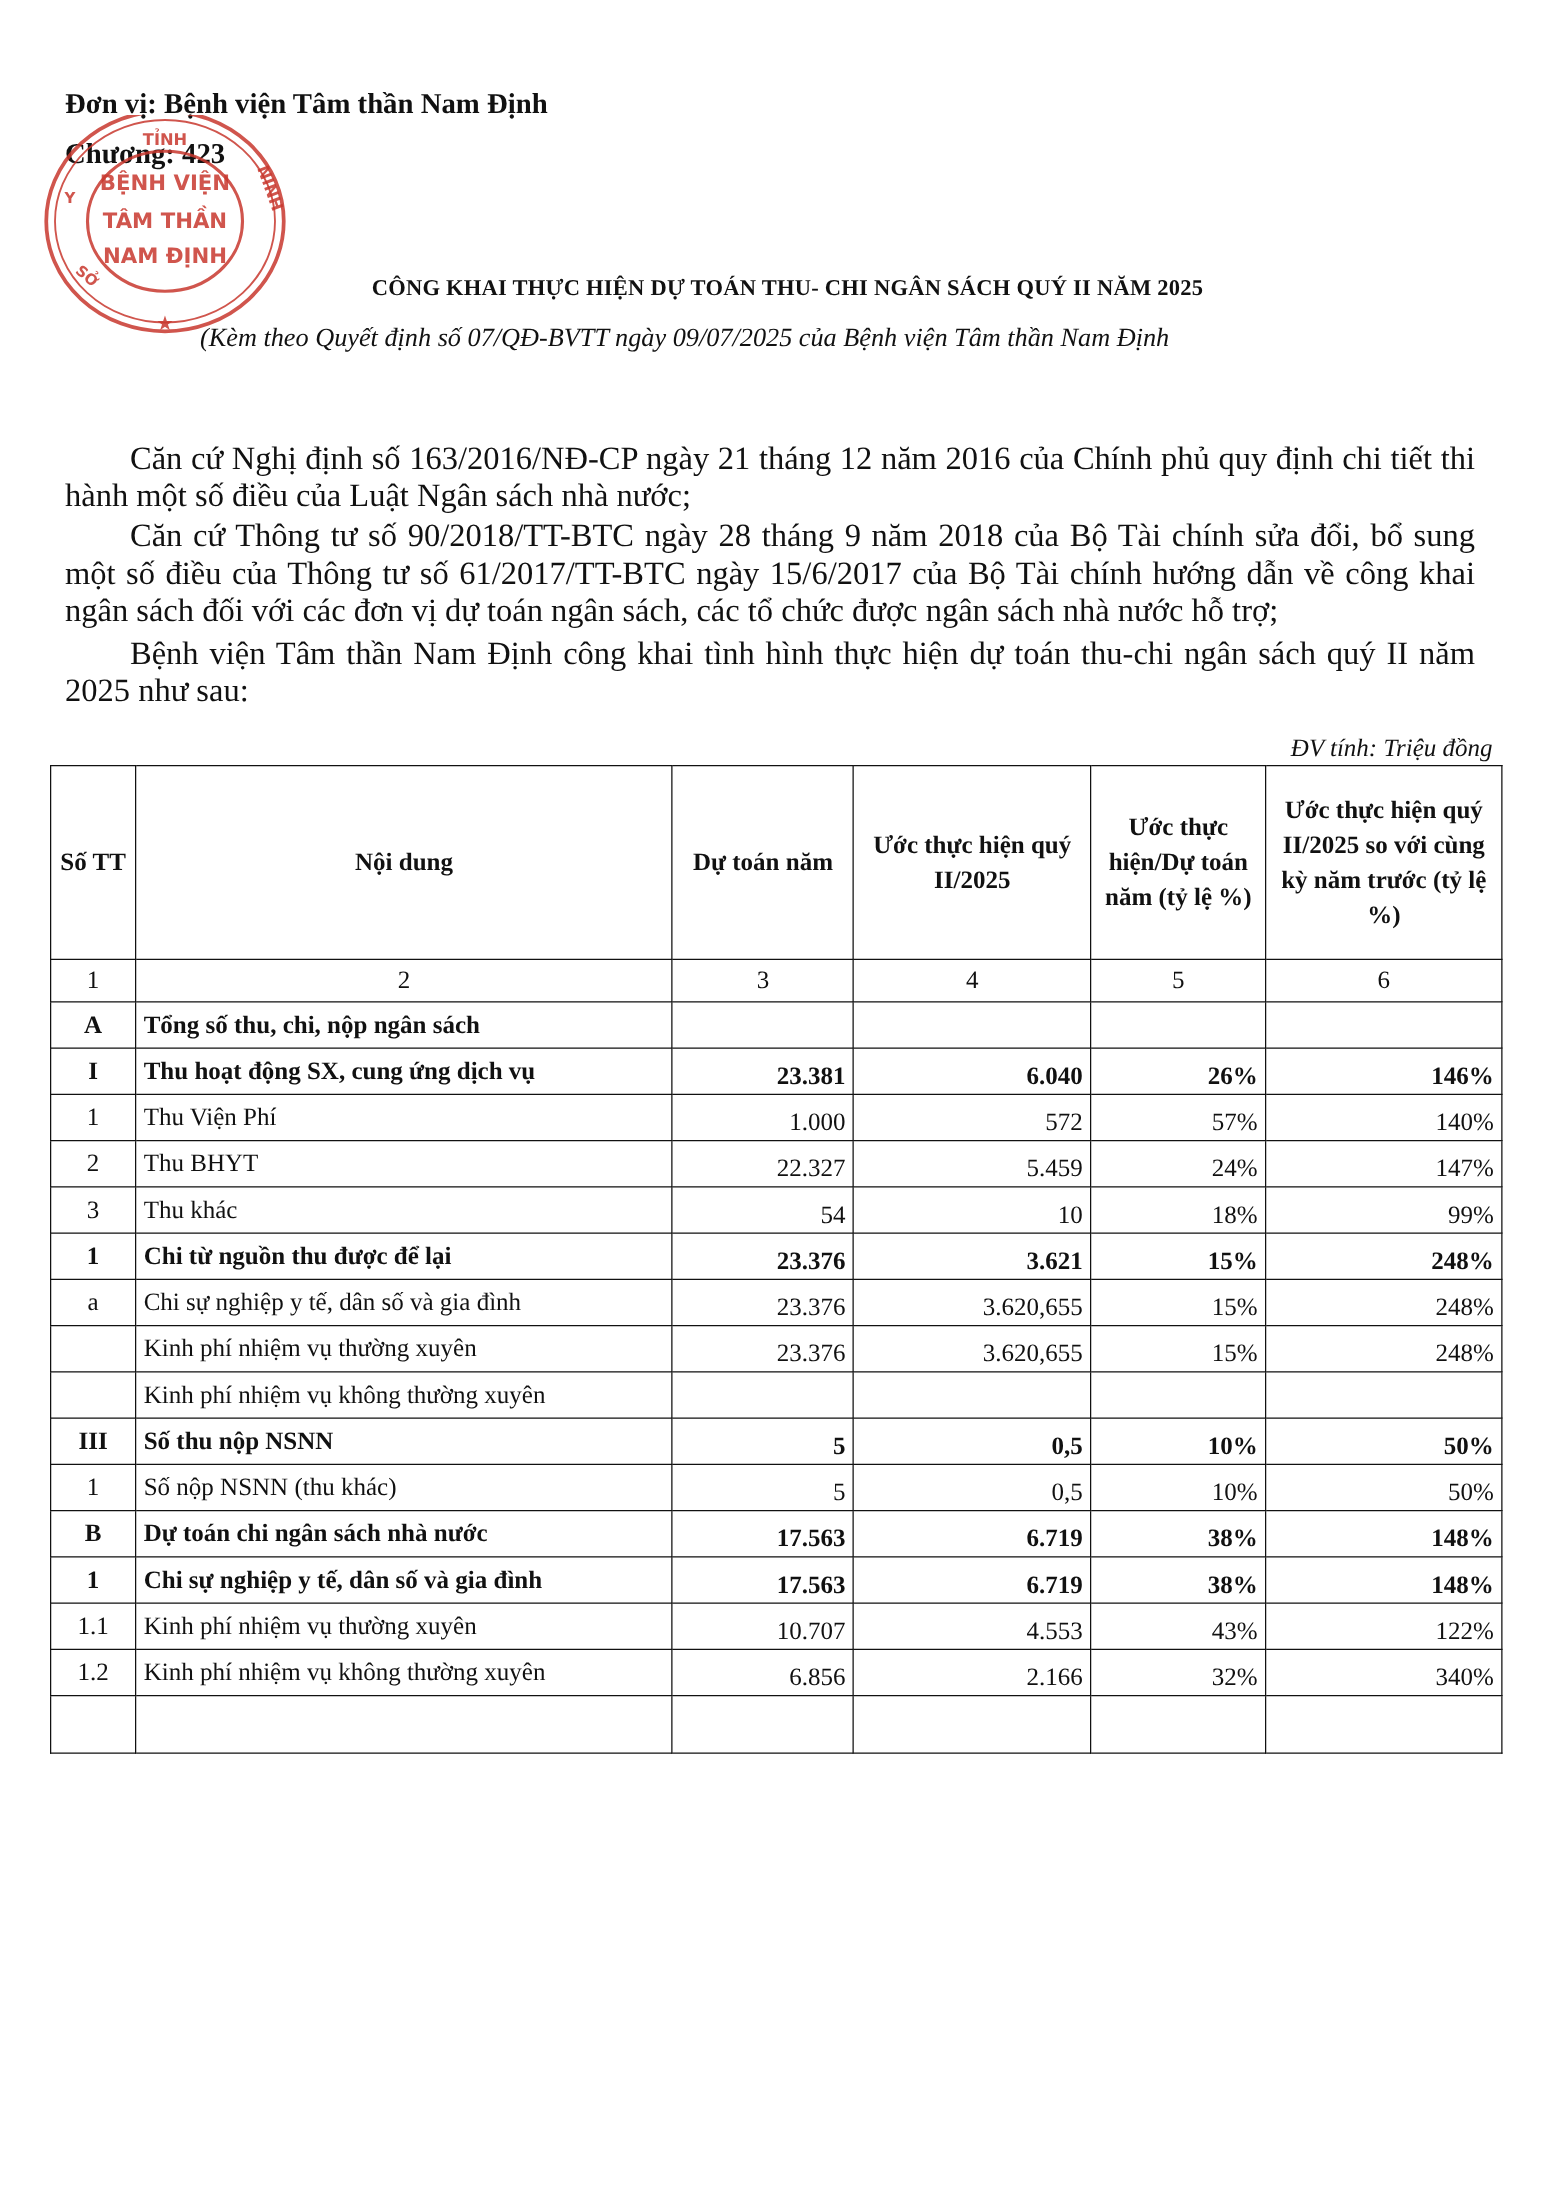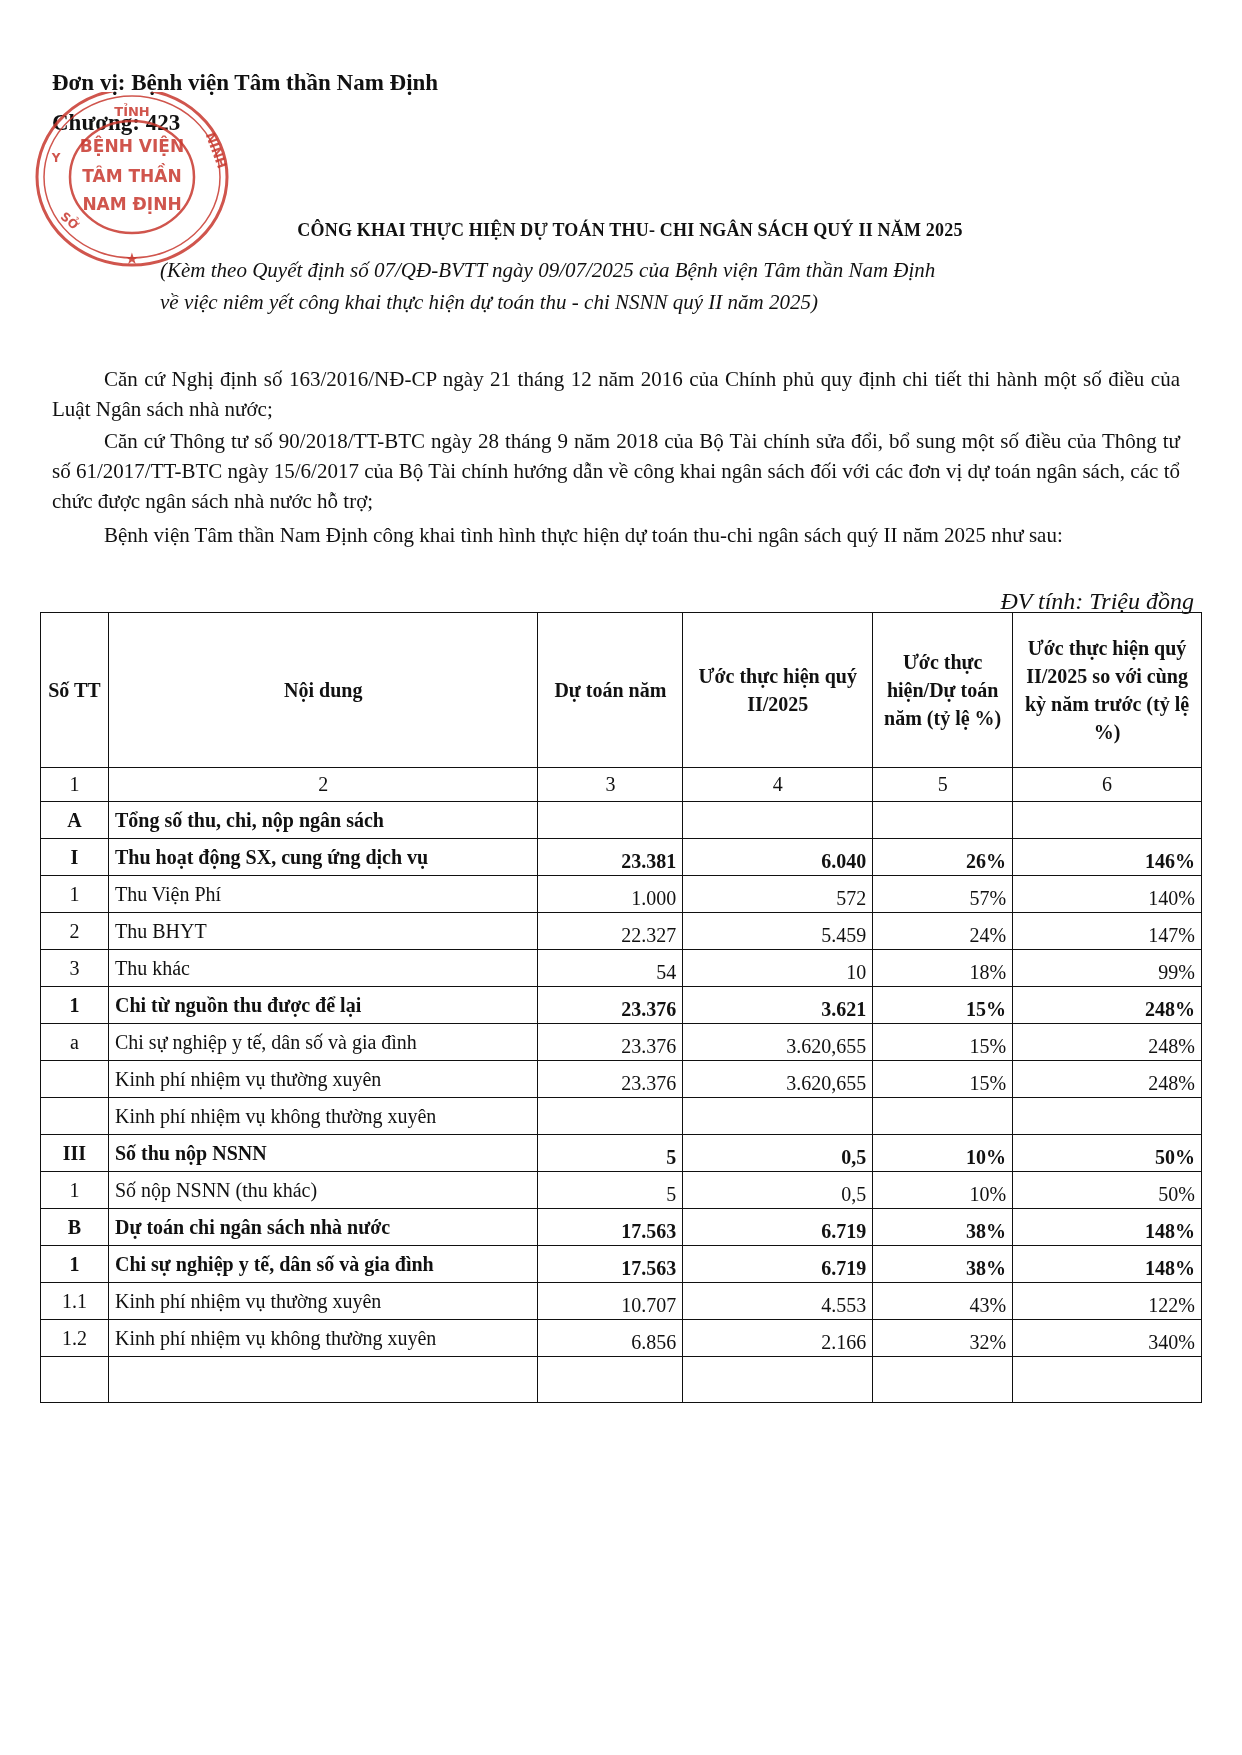--- a/index.html
+++ b/index.html
@@ -58,36 +58,35 @@
       font-size: 21px;
       white-space: nowrap;
     }
     .sub1 { top: 258px; }
     .sub2 { top: 290px; }
 
     .para {
       position: absolute;
       left: 52px;
       width: 1128px;
-      font-size: 21px;
+      font-size: 26px;
       line-height: 30px;
       text-align: justify;
-      margin-top: 12px;
     }
     .para .indent { display: inline-block; width: 52px; }
     .p1 { top: 352px; }
     .p2 { top: 414px; }
     .p3 { top: 508px; }
 
     .unit-note {
       position: absolute;
       right: 48px;
       top: 588px;
       font-style: italic;
-      font-size: 24px;
+      font-size: 20px;
       white-space: nowrap;
     }
 
     table.budget {
       position: absolute;
       left: 40px;
       top: 612px;
       width: 1162px;
       border-collapse: collapse;
       font-size: 20px;
@@ -141,21 +140,20 @@
       <text x="100" y="118" font-size="17">NAM ĐỊNH</text>
       <text x="180" y="60" font-size="13" transform="rotate(70 180 60)">NINH</text>
       <text x="24" y="70" font-size="12">Y</text>
       <text x="35" y="132" font-size="12" transform="rotate(40 35 132)">SỞ</text>
       <text x="100" y="172" font-size="16">★</text>
     </g>
   </svg>
 
   <div class="doc-title">CÔNG KHAI THỰC HIỆN DỰ TOÁN THU- CHI NGÂN SÁCH QUÝ II NĂM 2025</div>
   <div class="doc-subtitle sub1">(Kèm theo Quyết định số 07/QĐ-BVTT ngày 09/07/2025 của Bệnh viện Tâm thần Nam Định</div>
-  <div class="doc-subtitle sub2">về việc niêm yết công khai thực hiện dự toán thu - chi NSNN quý II năm 2025)</div>
 
   <div class="para p1"><span class="indent"></span><span>Căn cứ Nghị định số 163/2016/NĐ-CP ngày 21 tháng 12 năm 2016 của Chính phủ quy định chi tiết thi hành một số điều của Luật Ngân sách nhà nước;</span></div>
   <div class="para p2"><span class="indent"></span><span>Căn cứ Thông tư số 90/2018/TT-BTC ngày 28 tháng 9 năm 2018 của Bộ Tài chính sửa đổi, bổ sung một số điều của Thông tư số 61/2017/TT-BTC ngày 15/6/2017 của Bộ Tài chính hướng dẫn về công khai ngân sách đối với các đơn vị dự toán ngân sách, các tổ chức được ngân sách nhà nước hỗ trợ;</span></div>
   <div class="para p3"><span class="indent"></span><span>Bệnh viện Tâm thần Nam Định công khai tình hình thực hiện dự toán thu-chi ngân sách quý II năm 2025 như sau:</span></div>
 
   <div class="unit-note">ĐV tính: Triệu đồng</div>
 
   <table class="budget">
     <colgroup>
       <col class="col-stt">

